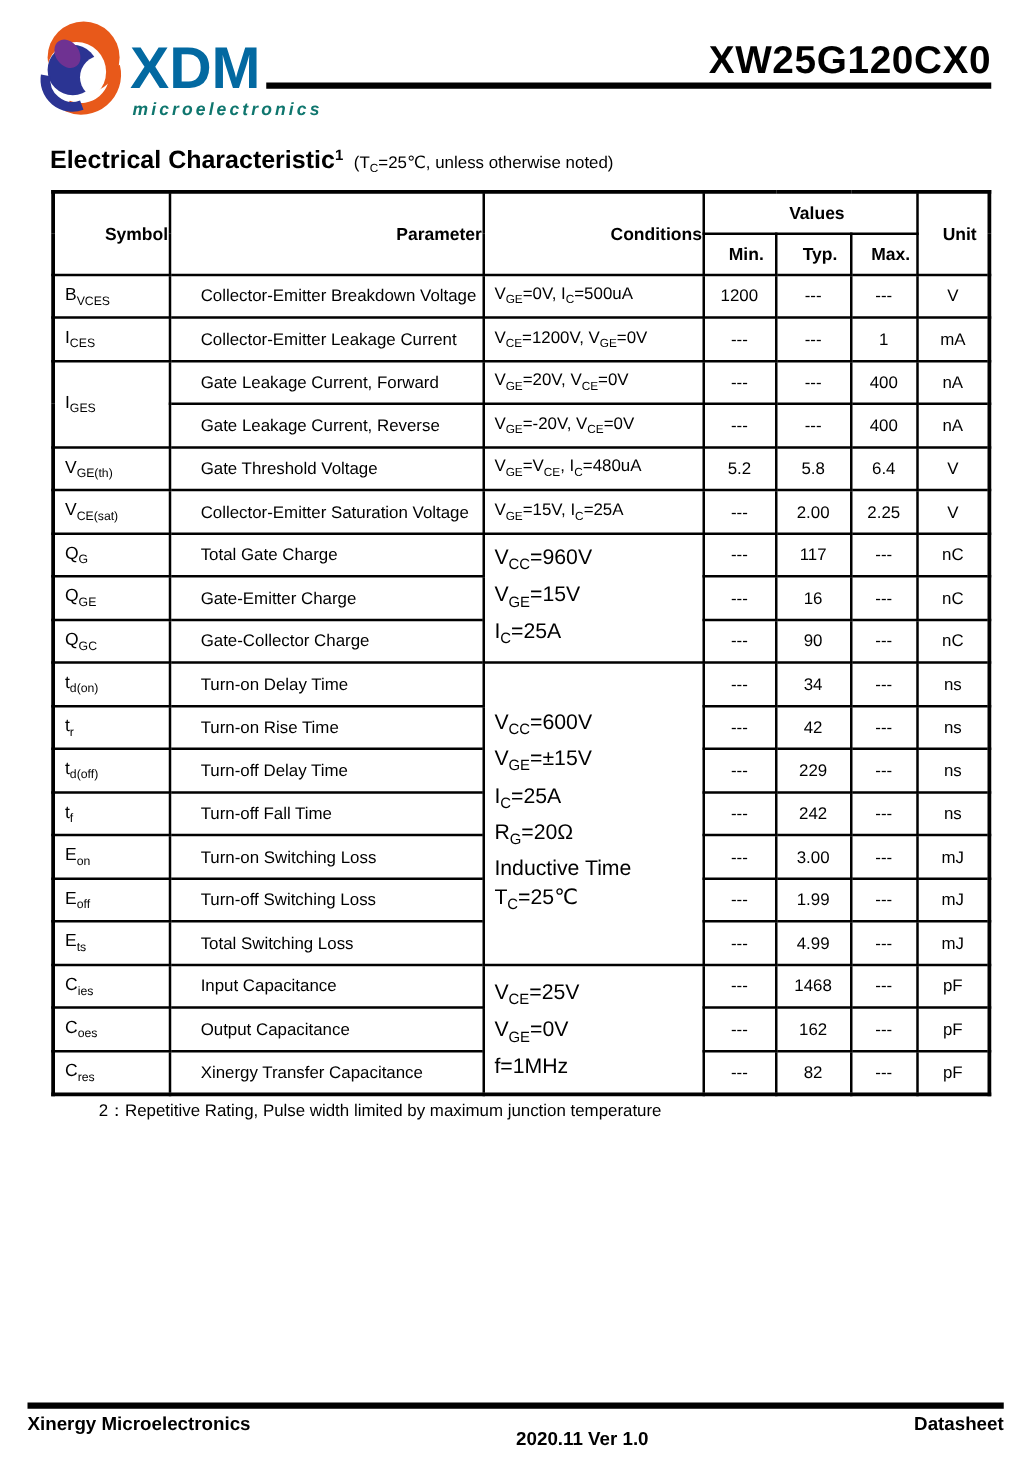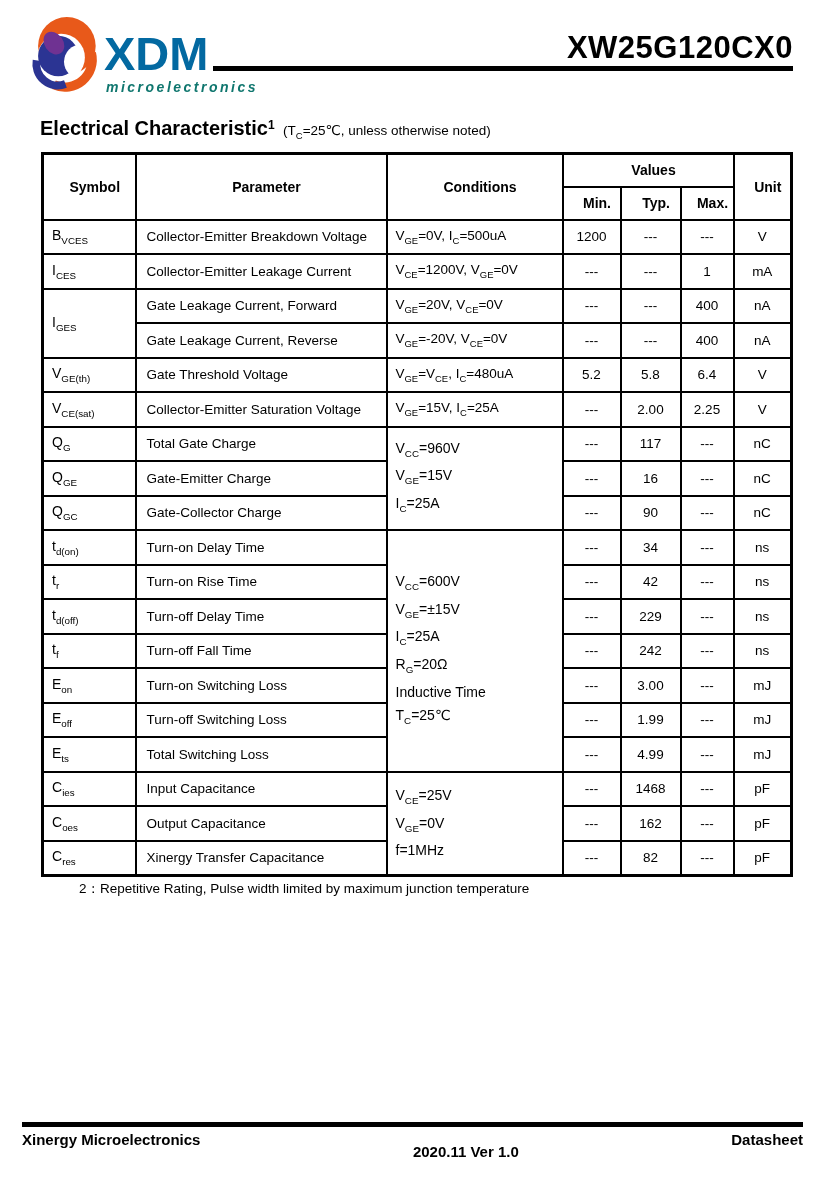--- a/index.html
+++ b/index.html
@@ -21,26 +21,26 @@
   .section-title { font-size: 20px; font-weight: bold; }
   .section-title-sup { font-size: 12px; font-weight: bold; vertical-align: super; }
   .section-subtitle { font-size: 13.5px; margin-left: 4px; }
 
   
   .char-table { position: absolute; left: 41px; top: 152px; border-collapse: collapse; table-layout: fixed; border: 3px solid #000; }
   .char-table td, .char-table th { border: 2px solid #000; vertical-align: middle; overflow: hidden; }
   .char-table th { font-size: 14px; font-weight: bold; padding-left: 11px; }
   .hrow { height: 33px; }
   .drow { height: 34.5px; }
-  .th-left { text-align: center; padding-left: 9px; }
+  .th-left { text-align: right; padding-left: 9px; }
   .th-center { text-align: center; }
   .sym { text-align: left; padding-left: 8px; font-size: 14px; }
-  .param { text-align: left; padding-left: 10px; font-size: 13.5px; }
+  .param { text-align: left; padding-left: 24px; font-size: 13.5px; }
   .cond { text-align: left; padding-left: 8px; font-size: 13.5px; }
-  .cond-group { text-align: left; padding-left: 8px; font-size: 14px; }
+  .cond-group { text-align: left; padding-left: 8px; font-size: 17px; }
   .cond-group div { line-height: 23px; }
   .val { text-align: center; font-size: 13.5px; }
   sub { font-size: 0.7em; }
 
   
   .notes { position: absolute; left: 42px; top: 879px; font-size: 13.5px; line-height: 20px; }
   .note-line-2 { margin-left: 37px; }
 
   
   .footer-rule { position: absolute; left: 22px; top: 1122px; width: 781px; height: 5px; background: #000; }

